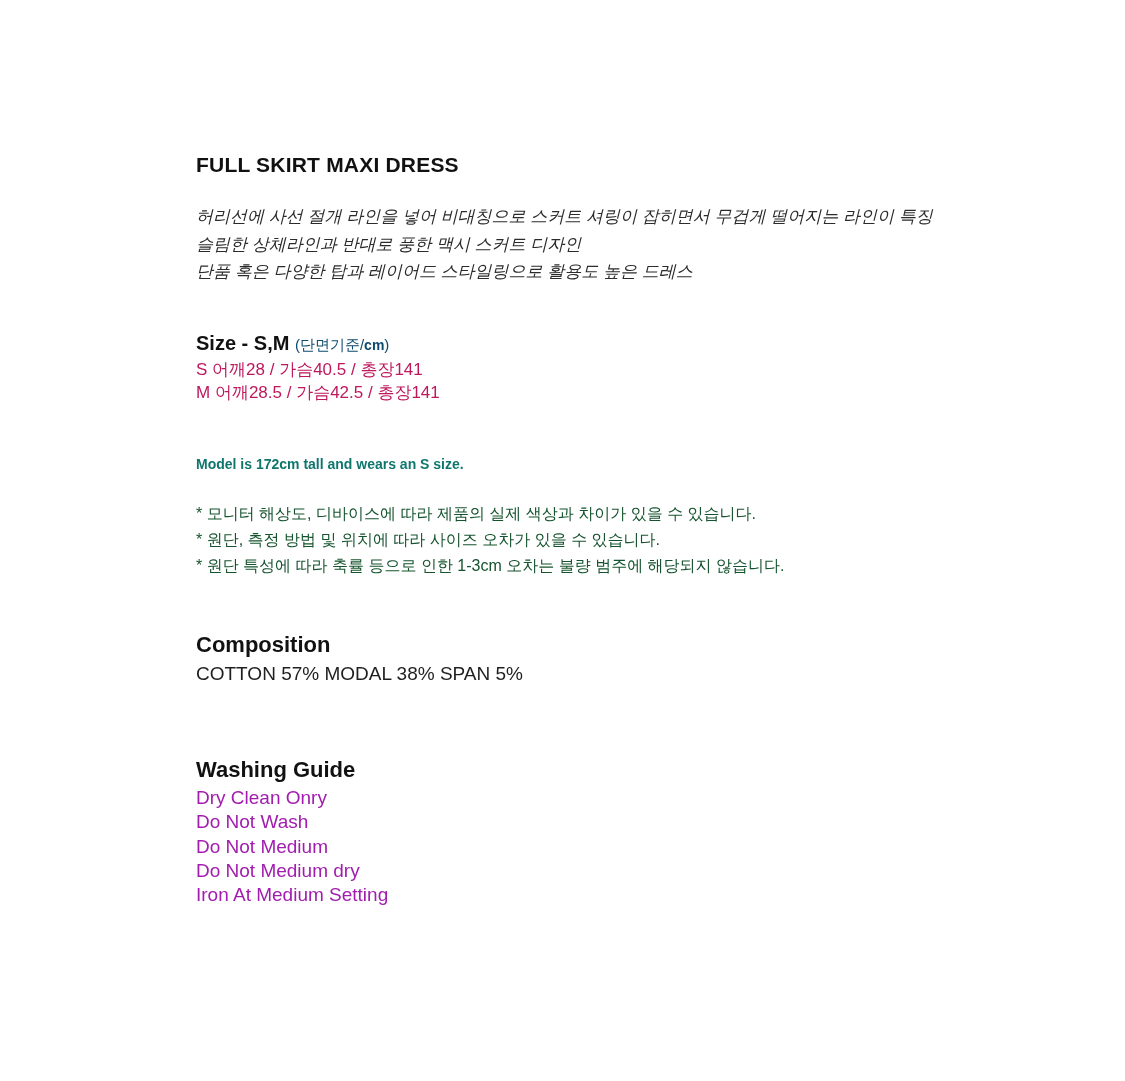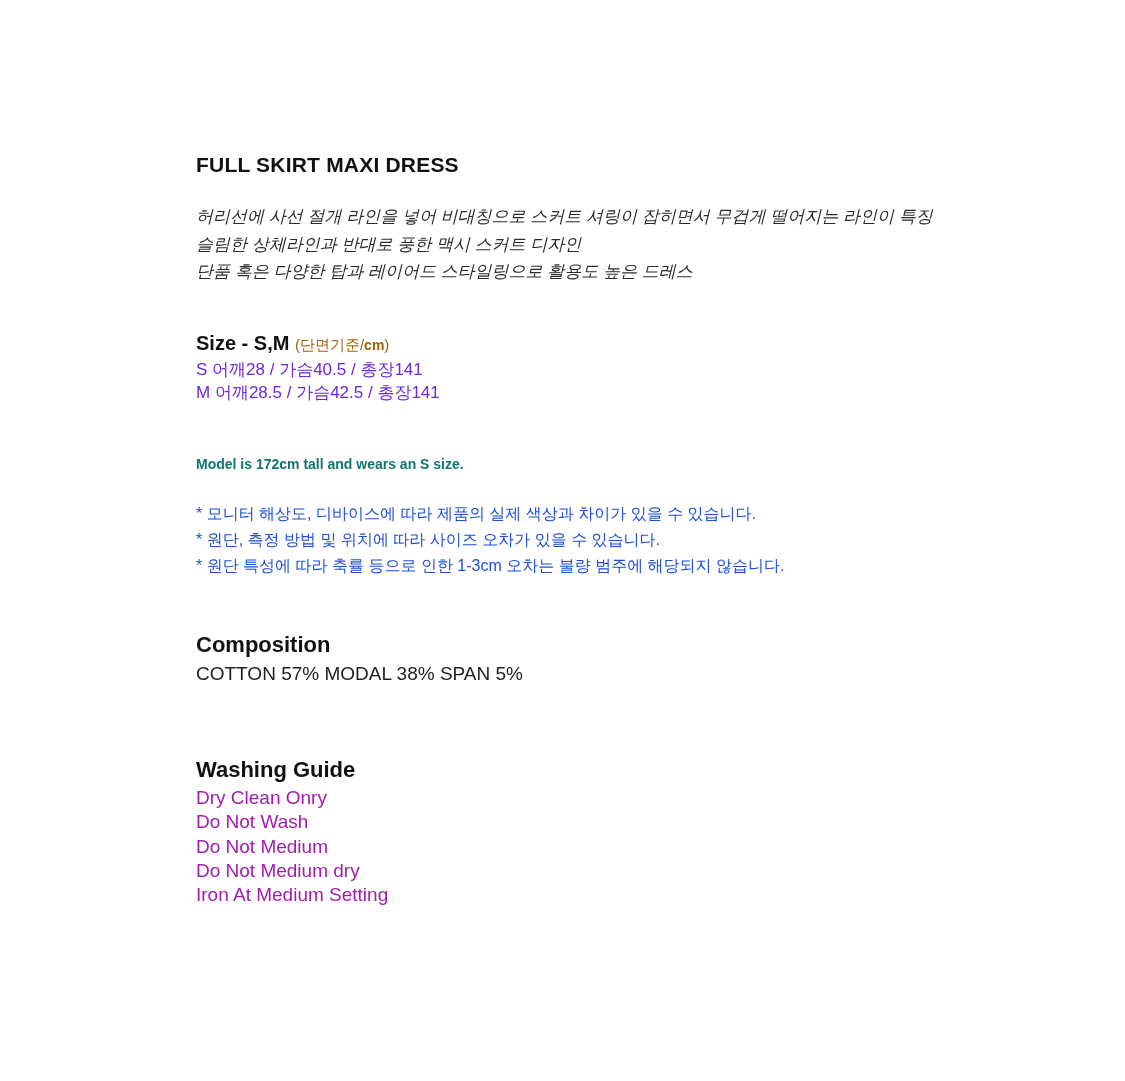--- a/index.html
+++ b/index.html
@@ -47,50 +47,50 @@
   .size-heading {
     font-size: 20px;
     font-weight: bold;
     color: #111111;
     margin: 0 0 2px 0;
     line-height: 1.3;
   }
   .size-heading .unit {
     font-size: 15px;
     font-weight: normal;
-    color: #a16207;
+    color: #0c4a6e;
   }
   .size-heading .unit b {
     font-weight: bold;
     font-size: 14px;
   }
   .size-line {
     font-size: 17px;
     line-height: 1.38;
-    color: #6d28d9;
+    color: #be185d;
     display: block;
   }
   .size-block { margin: 0 0 50px 0; }
 
   .model-note {
     font-size: 14px;
     font-weight: bold;
     color: #0f766e;
     margin: 4px 0 28px 0;
     line-height: 1.3;
   }
 
   .notes {
     margin: 0 0 52px 0;
   }
   .note-line {
     display: block;
     font-size: 16px;
     line-height: 1.63;
-    color: #1d4ed8;
+    color: #14532d;
   }
 
   .section-heading {
     font-size: 22px;
     font-weight: bold;
     color: #111111;
     margin: 0 0 1px 0;
     line-height: 1.3;
   }
   .section-value {

